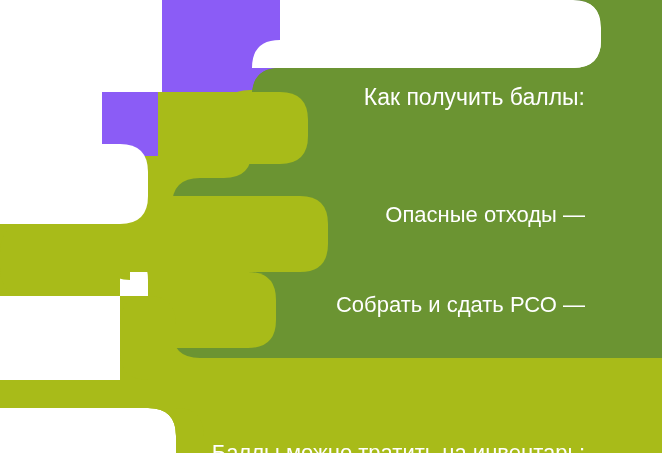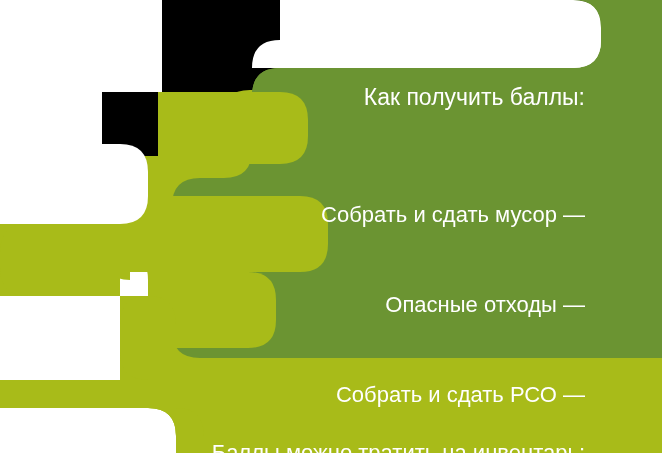--- a/index.html
+++ b/index.html
@@ -6,21 +6,21 @@
   html, body {
     margin: 0;
     padding: 0;
     background: #ffffff;
   }
   #poster {
     position: relative;
     width: 662px;
     height: 453px;
     overflow: hidden;
-    background: #000000;
+    background: #8b5cf6;
     font-family: "Liberation Sans", "DejaVu Sans", sans-serif;
   }
   #art {
     position: absolute;
     left: 0; top: 0;
     width: 662px;
     height: 453px;
     display: block;
   }
   .text-layer {
@@ -229,21 +229,20 @@
     <path fill="#a8bb19" d="M 176,408 q 28,0 28,28 L 204,453 L 176,453 Z"></path>
     <path fill="#a8bb19" d="M 120,296 L 148,296 q 28,0 28,28 L 176,408 L 120,408 Z"></path>
     <path fill="#a8bb19" d="M 148,296 q -28,0 -28,28 L 120,352 q 0,28 28,28 Z"></path>
   </svg>
 
   <div class="text-layer">
 
     <div class="txt heading block-right" style="top:82px;">Как получить баллы:</div>
 
     <div class="txt list-lines block-right" style="top:140px;">
-      <span class="ln">Собрать и сдать мусор —</span>
       <span class="ln">Опасные отходы —</span>
       <span class="ln">Собрать и сдать РСО —</span>
       
       
       
       
       
     </div>
 
     <div class="txt bottom-lines" style="top:378px;">

